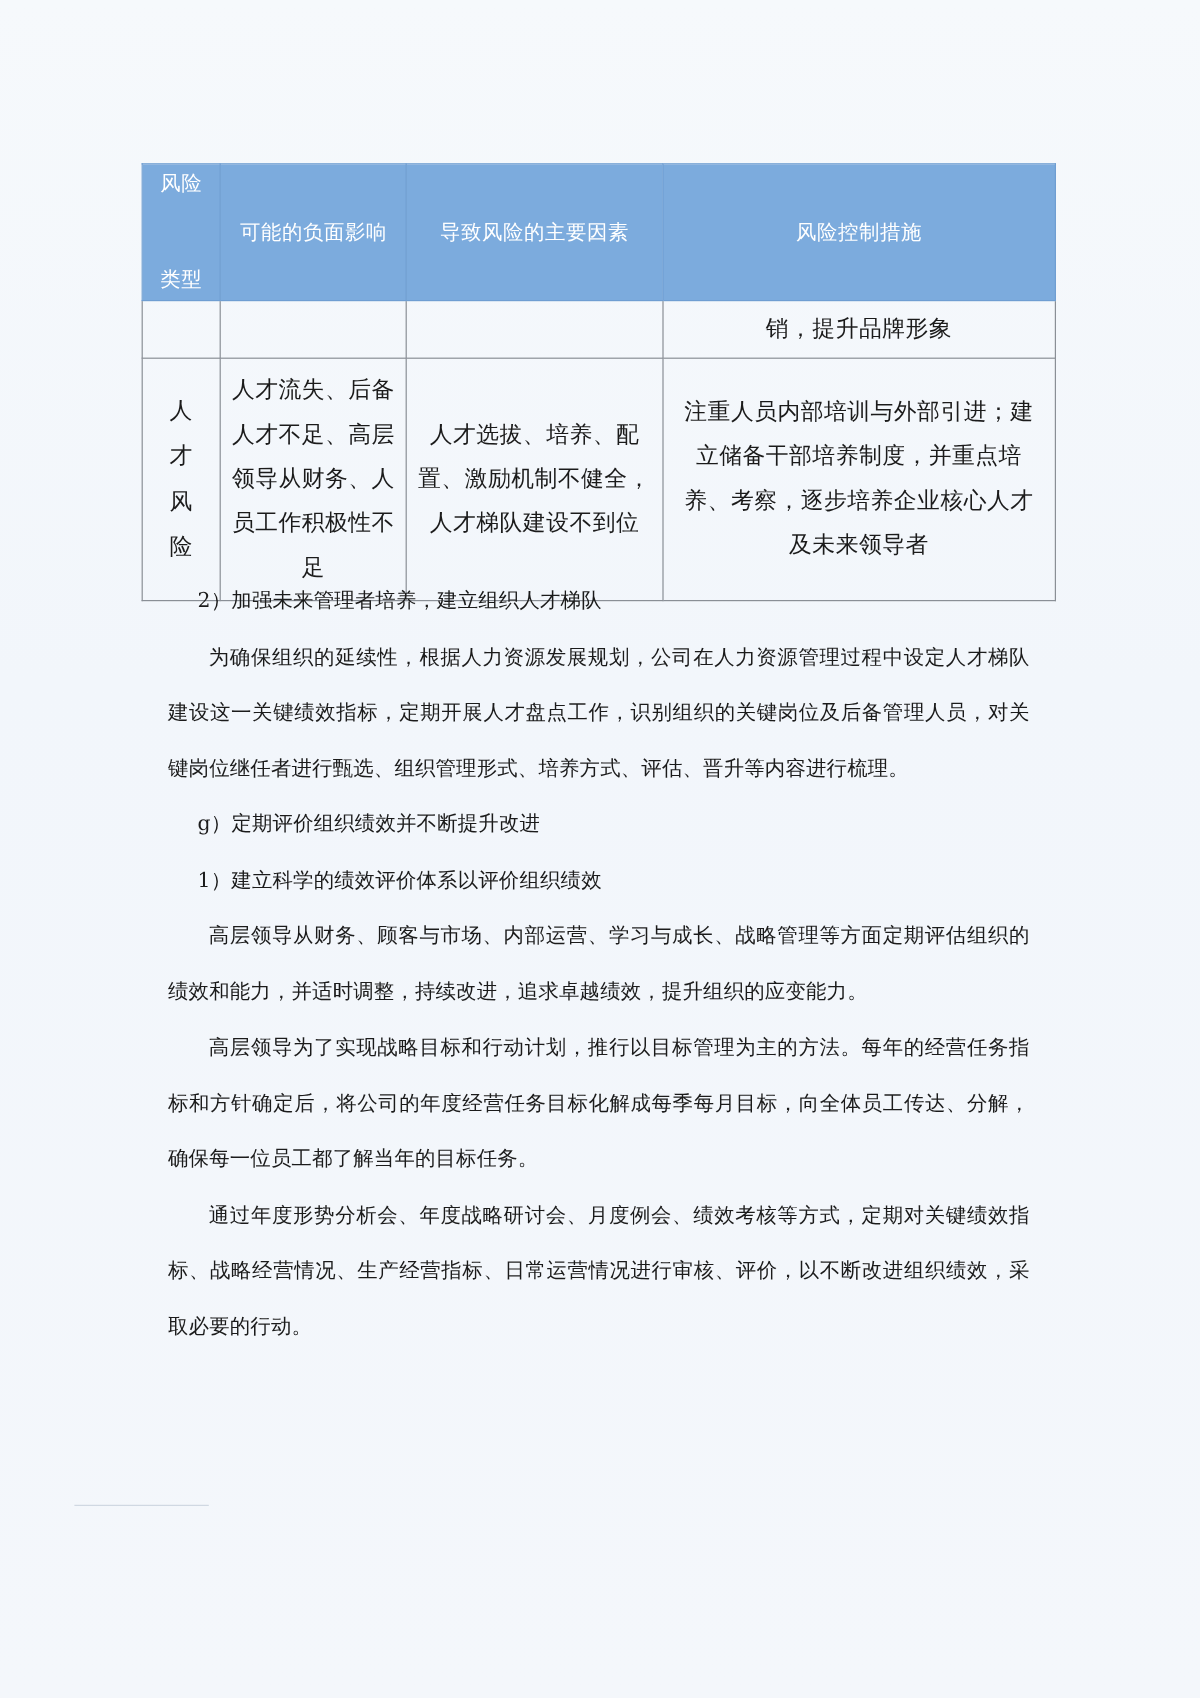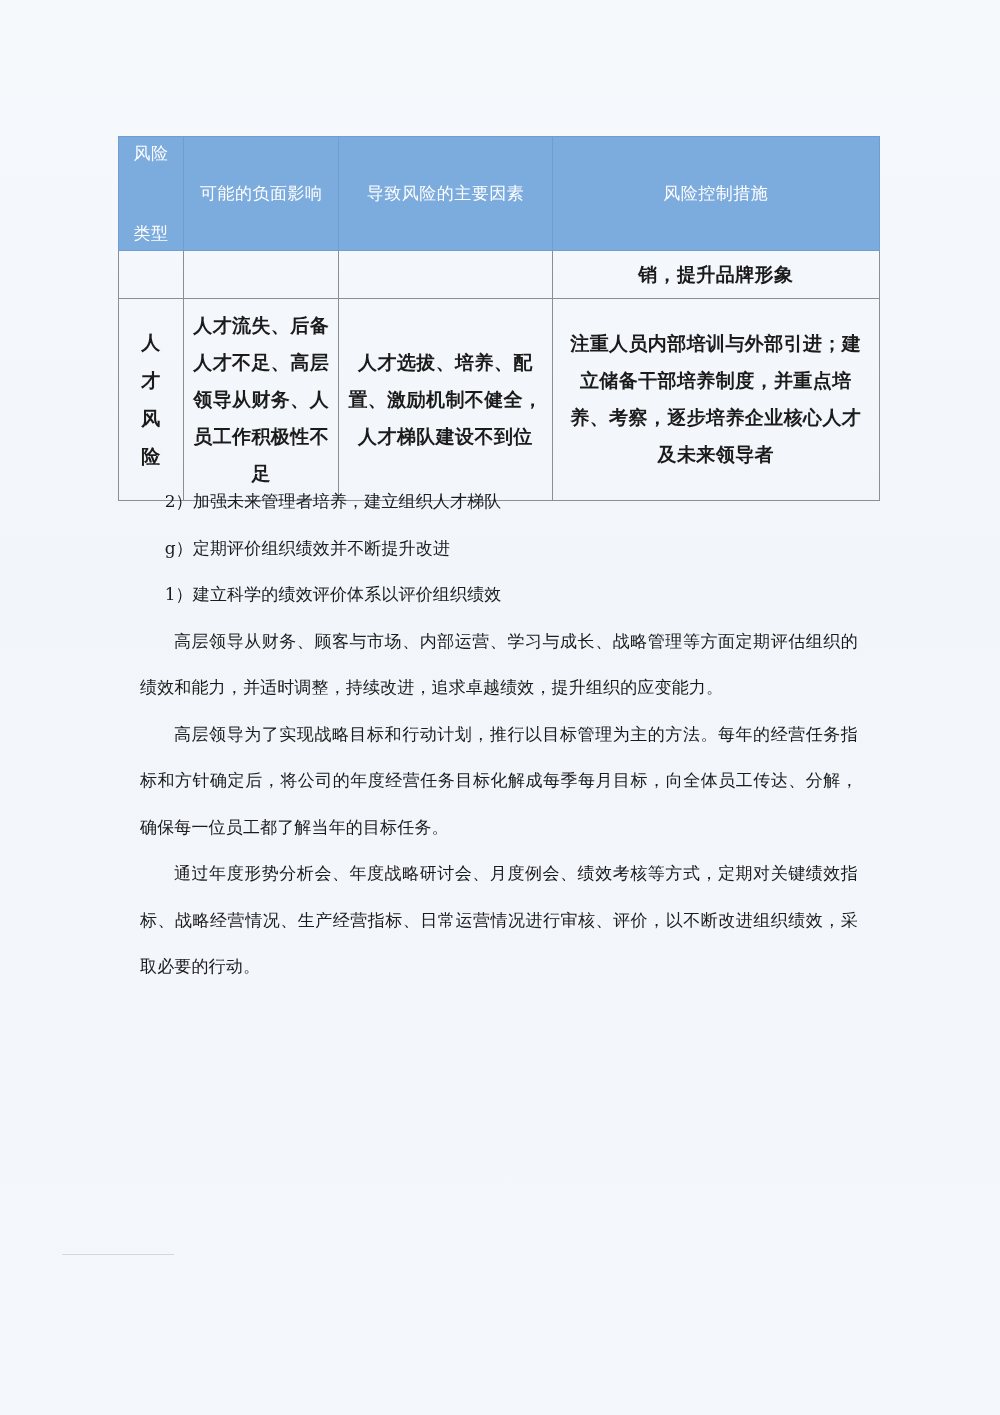--- a/index.html
+++ b/index.html
@@ -50,21 +50,20 @@
     left: 118px;
     top: 136px;
     width: 762px;
     border-collapse: collapse;
     table-layout: fixed;
   }
   .risk-table td, .risk-table th {
     border: 1px solid #8a8f96;
     padding: 0;
     vertical-align: middle;
-    font-weight: bold;
   }
 
   .risk-table thead th {
     background: #7cabdd;
     color: #ffffff;
     font-family: "DejaVu Sans", "Liberation Sans", sans-serif;
     font-weight: normal;
     font-size: 17px;
     height: 94px;
     letter-spacing: .5px;
@@ -189,20 +188,21 @@
         </td>
         <td>
           <div class="cell-text justify-ish">注重人员内部培训与外部引进；建立储备干部培养制度，并重点培养、考察，逐步培养企业核心人才及未来领导者</div>
         </td>
       </tr>
     </tbody>
   </table>
 
   <div class="body-text">
     <p class="para indent-head">2）加强未来管理者培养，建立组织人才梯队</p>
+    <p class="para indent">为确保组织的延续性，根据人力资源发展规划，公司在人力资源管理过程中设定人才梯队建设这一关键绩效指标，定期开展人才盘点工作，识别组织的关键岗位及后备管理人员，对关键岗位继任者进行甄选、组织管理形式、培养方式、评估、晋升等内容进行梳理。</p>
     <p class="para indent-head">g）定期评价组织绩效并不断提升改进</p>
     <p class="para indent-head">1）建立科学的绩效评价体系以评价组织绩效</p>
     <p class="para indent">高层领导从财务、顾客与市场、内部运营、学习与成长、战略管理等方面定期评估组织的绩效和能力，并适时调整，持续改进，追求卓越绩效，提升组织的应变能力。</p>
     <p class="para indent">高层领导为了实现战略目标和行动计划，推行以目标管理为主的方法。每年的经营任务指标和方针确定后，将公司的年度经营任务目标化解成每季每月目标，向全体员工传达、分解，确保每一位员工都了解当年的目标任务。</p>
     <p class="para indent">通过年度形势分析会、年度战略研讨会、月度例会、绩效考核等方式，定期对关键绩效指标、战略经营情况、生产经营指标、日常运营情况进行审核、评价，以不断改进组织绩效，采取必要的行动。</p>
   </div>
 
 </div>
 
 </body></html>

